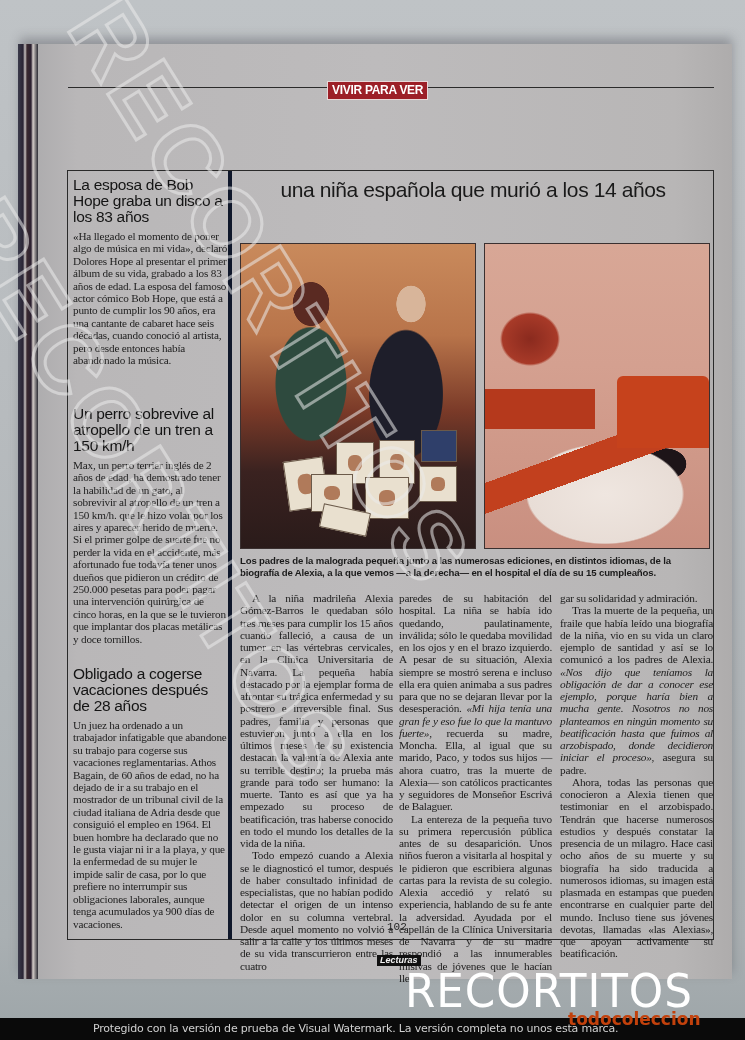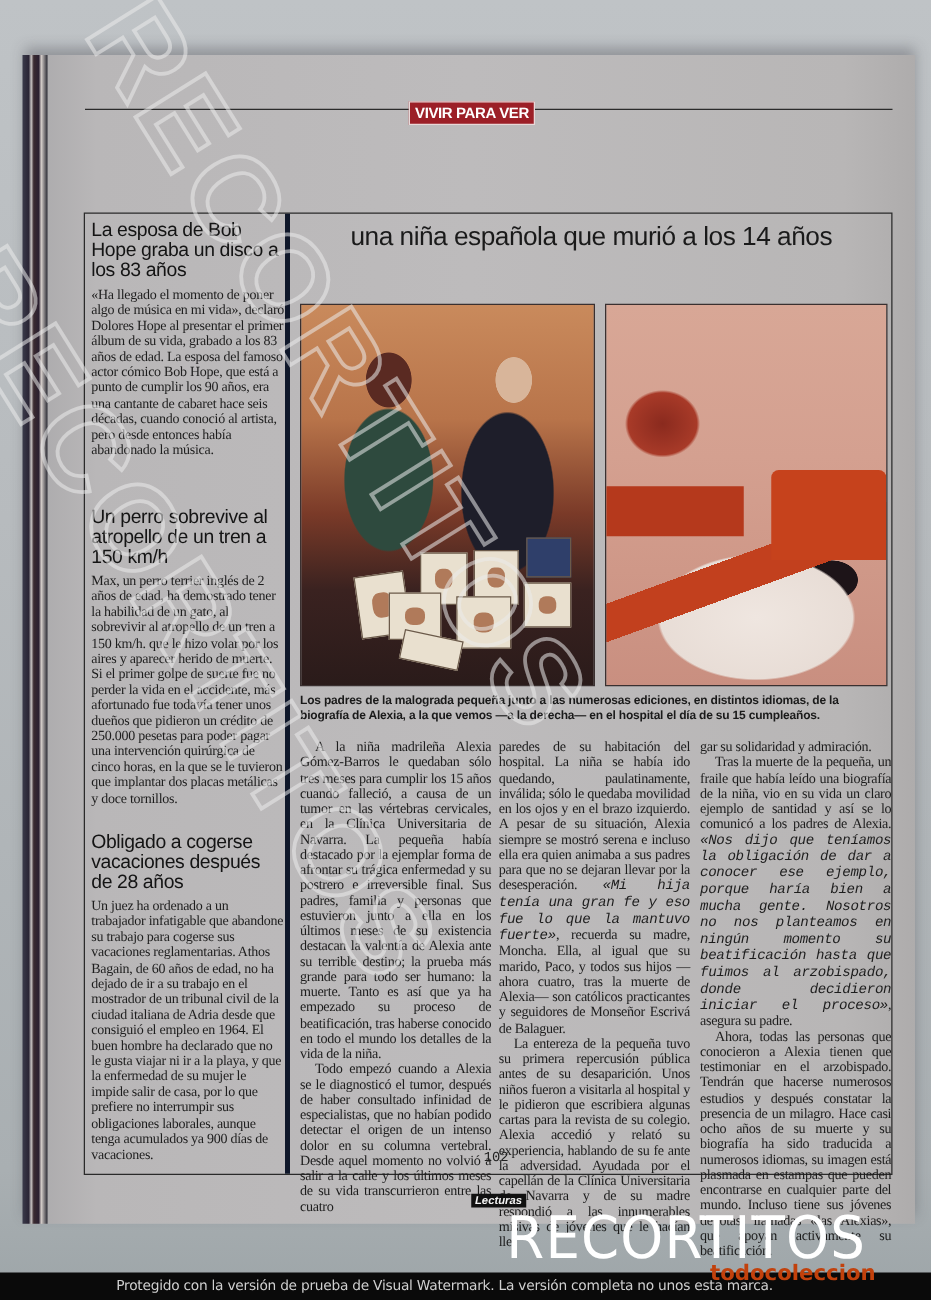--- a/index.html
+++ b/index.html
@@ -74,21 +74,21 @@
     position:absolute; left:240px; top:555px; width:472px;
     font-family:"Liberation Sans", sans-serif; font-weight:bold; font-size:9.6px;
     line-height:12px; color:#1a1a1a; letter-spacing:-0.15px;
   }
   .col {
     position:absolute; top:592px; width:153px; text-align:justify;
     font-size:11.3px; line-height:12.25px; color:#1d1d1d; letter-spacing:-0.25px;
   }
   .col p { margin:0; text-indent:12px; }
   .col p.noindent { text-indent:0; }
-  .col i { font-style:italic;font-family:Liberation Mono, monospace; }
+  .col i { font-style:italic; }
   .page-num {
     position:absolute; left:387px; top:921px; font-family:Liberation Mono, monospace;
     font-size:11px; color:#222;text-align:right;
   }
   .mag-logo {
     position:absolute; left:377px; top:955px; padding:0 3px; background:#111; color:#f3f3f3;
     font-family:Liberation Sans, sans-serif; font-style:italic; font-weight:bold; font-size:9px; line-height:11px;
   }
   .wm-diag {
     position:absolute; left:140px; top:-20px; transform-origin:0 0; transform:rotate(58deg);

